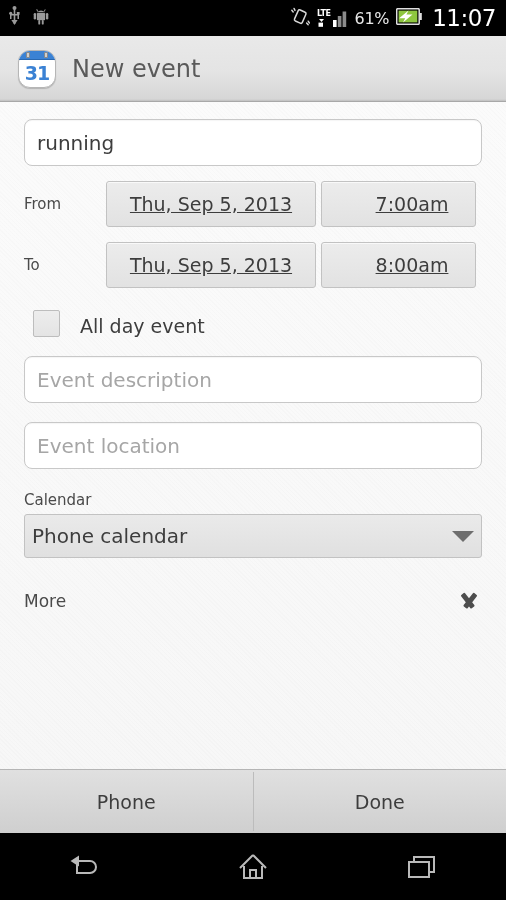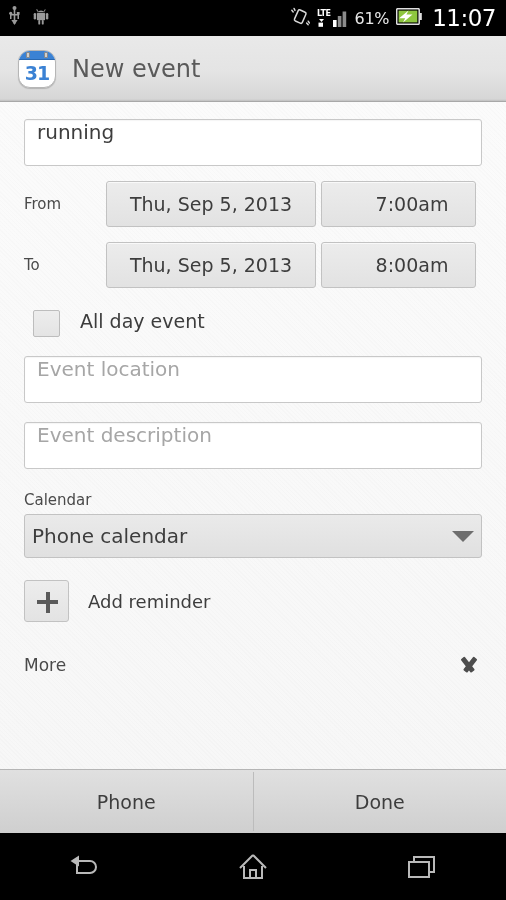--- a/index.html
+++ b/index.html
@@ -45,37 +45,38 @@
   .content {
     position:absolute; top:103px; left:0; right:0; bottom:131px;
     background:
       repeating-linear-gradient(45deg, rgba(0,0,0,.012) 0 1px, transparent 1px 3px),
       linear-gradient(to bottom,#fbfbfb,#f7f7f7);
     padding:16px 24px 0 24px;
   }
 
   .field {
     width:458px; height:47px; background:#fff; border:1px solid #c8c8c8;
-    border-radius:3px; display:flex; padding:0 12px;
+    border-radius:8px; display:flex; align-items:center; padding:0 12px;
     font-size:20px; color:#3d3d3d; box-shadow:inset 0 1px 1px rgba(0,0,0,.04);
   }
   .field.ph { color:#a6a6a6; }
 
   .rowdt { display:flex; align-items:center; margin-top:15px; }
   .rowdt .lbl { width:82px; font-size:15px; color:#4a4a4a; }
   .btn-gray {
     background:linear-gradient(to bottom,#ececec,#e2e2e2); border:1px solid #c2c2c2;
     border-radius:3px; display:flex; align-items:center; justify-content:center;
     font-size:19px; color:#3d3d3d; height:46px;
     box-shadow:0 1px 0 rgba(255,255,255,.7) inset;
+    text-decoration:underline;
   }
   .btn-date { width:210px; }
   .btn-time { width:155px; margin-left:5px;padding-left:27px; }
 
-  .rowchk { display:flex; align-items:flex-start; margin-top:22px; }
+  .rowchk { display:flex; align-items:flex-end; margin-top:22px; }
   .chkbox { width:27px; height:27px; background:linear-gradient(to bottom,#ededed,#e4e4e4);
             border:1px solid #bdbdbd; border-radius:2px; margin-left:9px; }
   .chklabel { margin-left:20px; font-size:19px; color:#3d3d3d; }
 
   .sectlabel { font-size:15px; color:#4a4a4a; margin-top:22px; margin-bottom:5px; }
 
   .spinner {
     width:458px; height:44px; background:linear-gradient(to bottom,#eaeaea,#e0e0e0);
     border:1px solid #c2c2c2; border-radius:3px; display:flex; align-items:center;
     padding:0 7px; font-size:20px; color:#3d3d3d;
@@ -219,37 +220,33 @@
       <div class="btn-gray btn-date">Thu, Sep 5, 2013</div>
       <div class="btn-gray btn-time">8:00am</div>
     </div>
 
     <div class="rowchk">
       <div class="chkbox"></div>
       <span class="chklabel">All day event</span>
     </div>
 
     <div class="field ph" style="margin-top:19px">
+      <span>Event description</span>
+    </div>
+
+    <div class="field ph" style="margin-top:19px">
       <span>Event location</span>
-    </div>
-
-    <div class="field ph" style="margin-top:19px">
-      <span>Event description</span>
     </div>
 
     <div class="sectlabel">Calendar</div>
     <div class="spinner">
       <span>Phone calendar</span>
       <span class="tri-down"></span>
     </div>
 
-    <div class="rowrem">
-      <div class="plusbtn"></div>
-      <span class="remlabel">Add reminder</span>
-    </div>
 
     <div class="rowmore">
       <span class="morelabel">More</span>
       <span class="chev"></span>
     </div>
 
   </div>
 
   <div class="bottombar">
     <div class="bb-btn">Phone</div>

